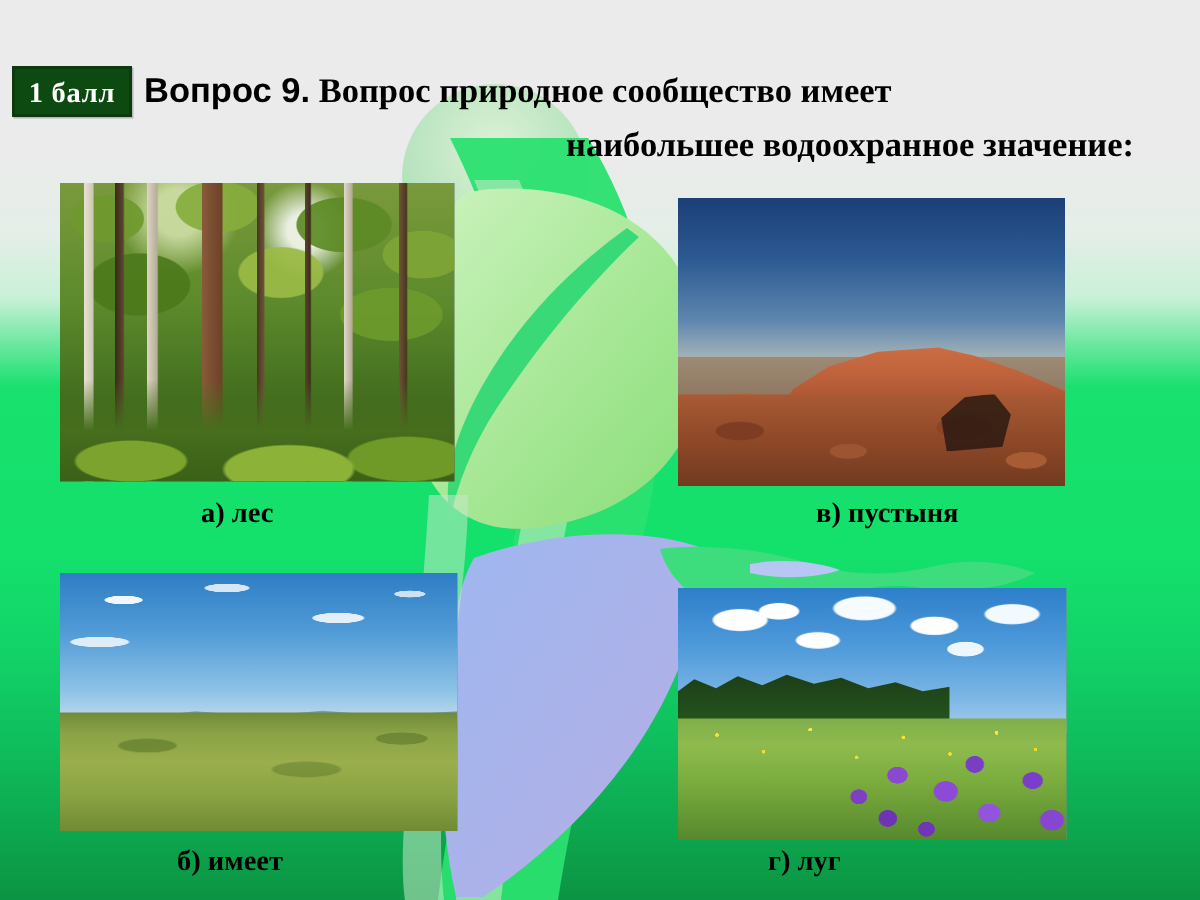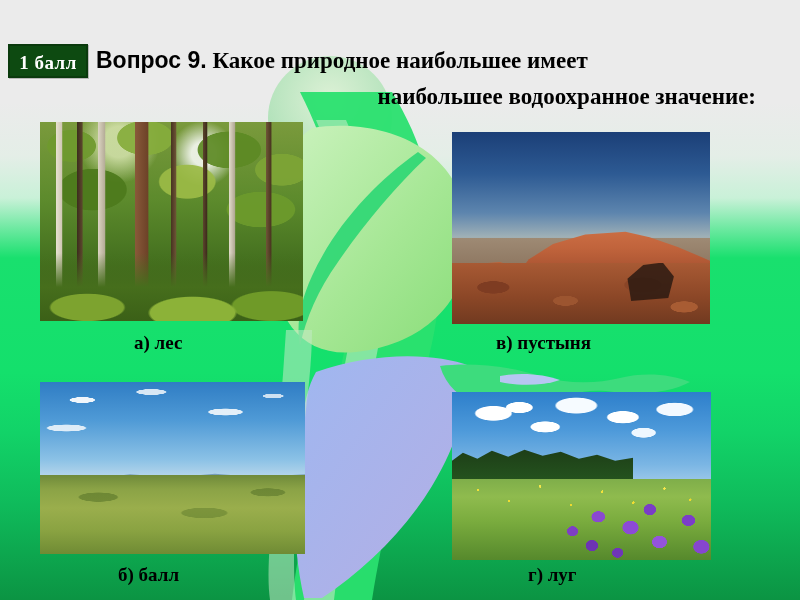--- a/index.html
+++ b/index.html
@@ -263,23 +263,23 @@
   .answer {
     position: absolute;
     color: #000000;
     font-family: "Liberation Serif", serif;
     font-size: 19px;
     line-height: 24px;
     white-space: nowrap;
     font-weight: bold;
   }
   #answer-a { left: 134px; top: 331px; }
-  #answer-v { left: 496px; top: 331px; }
+  #answer-v { left: 544px; top: 331px; }
   #answer-b { left: 118px; top: 563px; }
-  #answer-g { left: 528px; top: 563px; }
+  #answer-g { left: 512px; top: 563px; }
 </style>
 </head>
 <body>
 
 <div class="slide">
 
   <svg class="decor" viewBox="0 0 800 600" preserveAspectRatio="none" xmlns="http://www.w3.org/2000/svg">
     <defs>
       <linearGradient id="leafGrad" x1="0" y1="0" x2="1" y2="1">
         <stop offset="0%" stop-color="#cdf3c0"></stop>
@@ -328,21 +328,21 @@
              C 516 436 488 430 470 416 Z" fill="#3ddc7d"></path>
     <path d="M 500 376 C 520 372 544 374 560 380 C 542 386 518 386 500 382 Z" fill="#b7c6f2"></path>
 
     <path d="M 286 330 C 282 400 274 470 270 540 C 268 568 268 586 270 600
              L 296 600 C 292 566 294 502 302 442 C 308 396 312 360 312 330 Z" fill="#c2e9c7" opacity="0.55"></path>
   </svg>
 
   <div class="header">
     <div class="badge">1 балл</div>
     <div class="question">
-      <span class="q-lead">Вопрос 9.</span><span> Какое природное наибольшее имеет</span>
+      <span class="q-lead">Вопрос 9.</span><span> Вопрос природное сообщество имеет</span>
       <span class="q-line2">наибольшее водоохранное  значение:</span>
     </div>
   </div>
 
   <div class="photo" id="photo-forest">
     <div class="inner">
       <div class="forest-sky"></div>
       <div class="leaves-a"></div>
       <div class="trunks"></div>
       <div class="forest-floor"></div>
@@ -375,16 +375,16 @@
       <div class="meadow-clouds"></div>
       <div class="meadow-trees"></div>
       <div class="meadow-field"></div>
       <div class="meadow-yellow"></div>
       <div class="meadow-flowers"></div>
     </div>
   </div>
 
   <div class="answer" id="answer-a">а) лес</div>
   <div class="answer" id="answer-v">в) пустыня</div>
-  <div class="answer" id="answer-b">б) балл</div>
+  <div class="answer" id="answer-b">б) имеет</div>
   <div class="answer" id="answer-g">г) луг</div>
 
 </div>
 
 </body></html>

